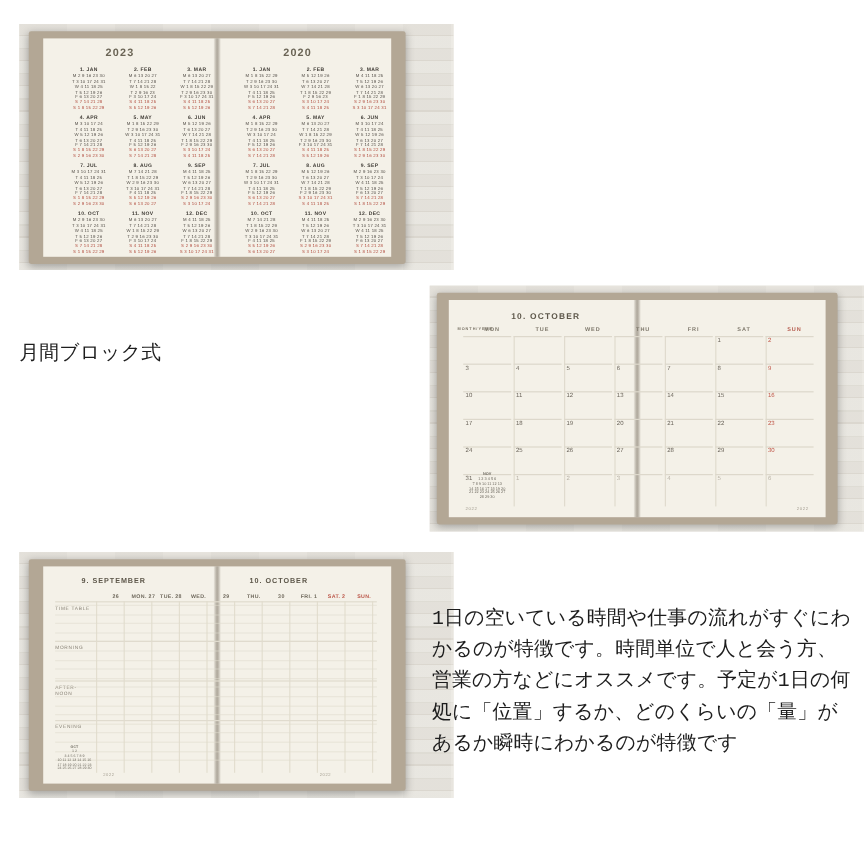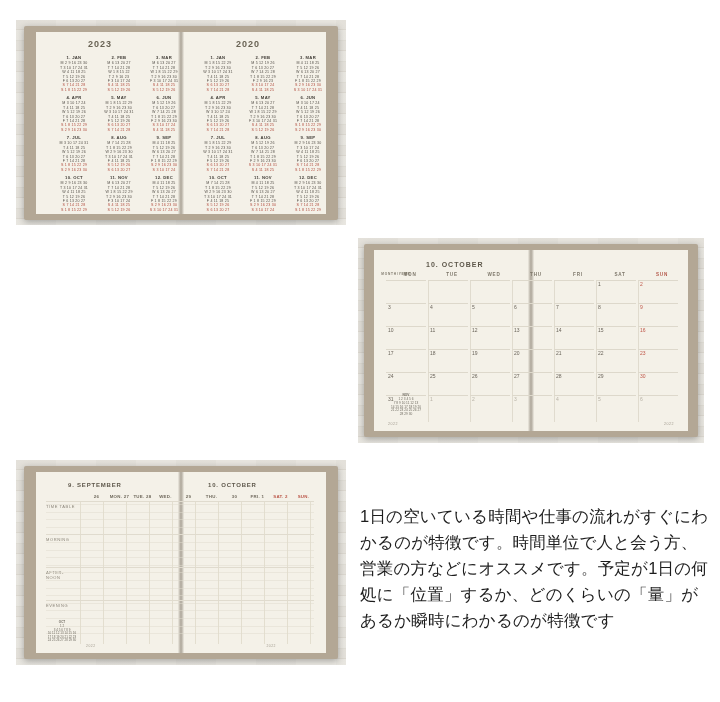--- a/index.html
+++ b/index.html
@@ -18,20 +18,21 @@
     position: relative;
     width: 720px;
     height: 702px;
   }
 
   
   .photo {
     position: absolute;
     background: #e9e6e0;
     overflow: hidden;
+    padding-left: 32px;
   }
   .photo .wood {
     position: absolute;
     inset: 0;
     background:
       repeating-linear-gradient(
         180deg,
         #e7e4dd 0px, #e7e4dd 9px,
         #dedad2 9px, #dedad2 10px,
         #eceae4 10px, #eceae4 20px,
@@ -250,21 +251,21 @@
     font-size: 3.4px;
     color: #a39d90;
     letter-spacing: 0.5px;
   }
 
   
   #text-year   { left: 362px; top: 52px;  width: 346px; }
   #text-month-head { left: 16px;  top: 281px; width: 340px; }
   #text-month  { left: 16px;  top: 307px; width: 340px; }
   #text-week-head  { left: 360px; top: 477px; width: 352px; }
-  #text-week   { left: 360px; top: 503px; width: 352px; }
+  #text-week   { left: 360px; top: 503px; width: 352px; font-family: Liberation Mono, monospace; }
 </style>
 </head>
 <body>
 
 <div class="page">
 
   <div class="photo" id="photo-year">
     <div class="wood"></div>
     <div class="book">
       <div class="book-inner">
@@ -593,20 +594,21 @@
             <div>14 15 16 17 18 19 20</div>
             <div>21 22 23 24 25 26 27</div>
             <div>28 29 30</div>
           </div>
         <div class="mon-footer" style="left:14px;">2022</div>
         <div class="mon-footer" style="right:14px;">2022</div>
       </div>
     </div>
   </div>
 
+  <div class="heading" id="text-month-head">月間ブロック式</div>
 
   <div class="photo" id="photo-week">
     <div class="wood"></div>
     <div class="book">
       <div class="book-inner">
         <div class="spine"></div>
         <div class="wk-month-label" style="left:32px;">9. SEPTEMBER</div>
         <div class="wk-month-label" style="left:172px;">10. OCTOBER</div>
         <div class="wk-grid" id="wk-grid">
             <div class="wk-daycol" style="left: 36px;">26</div>

